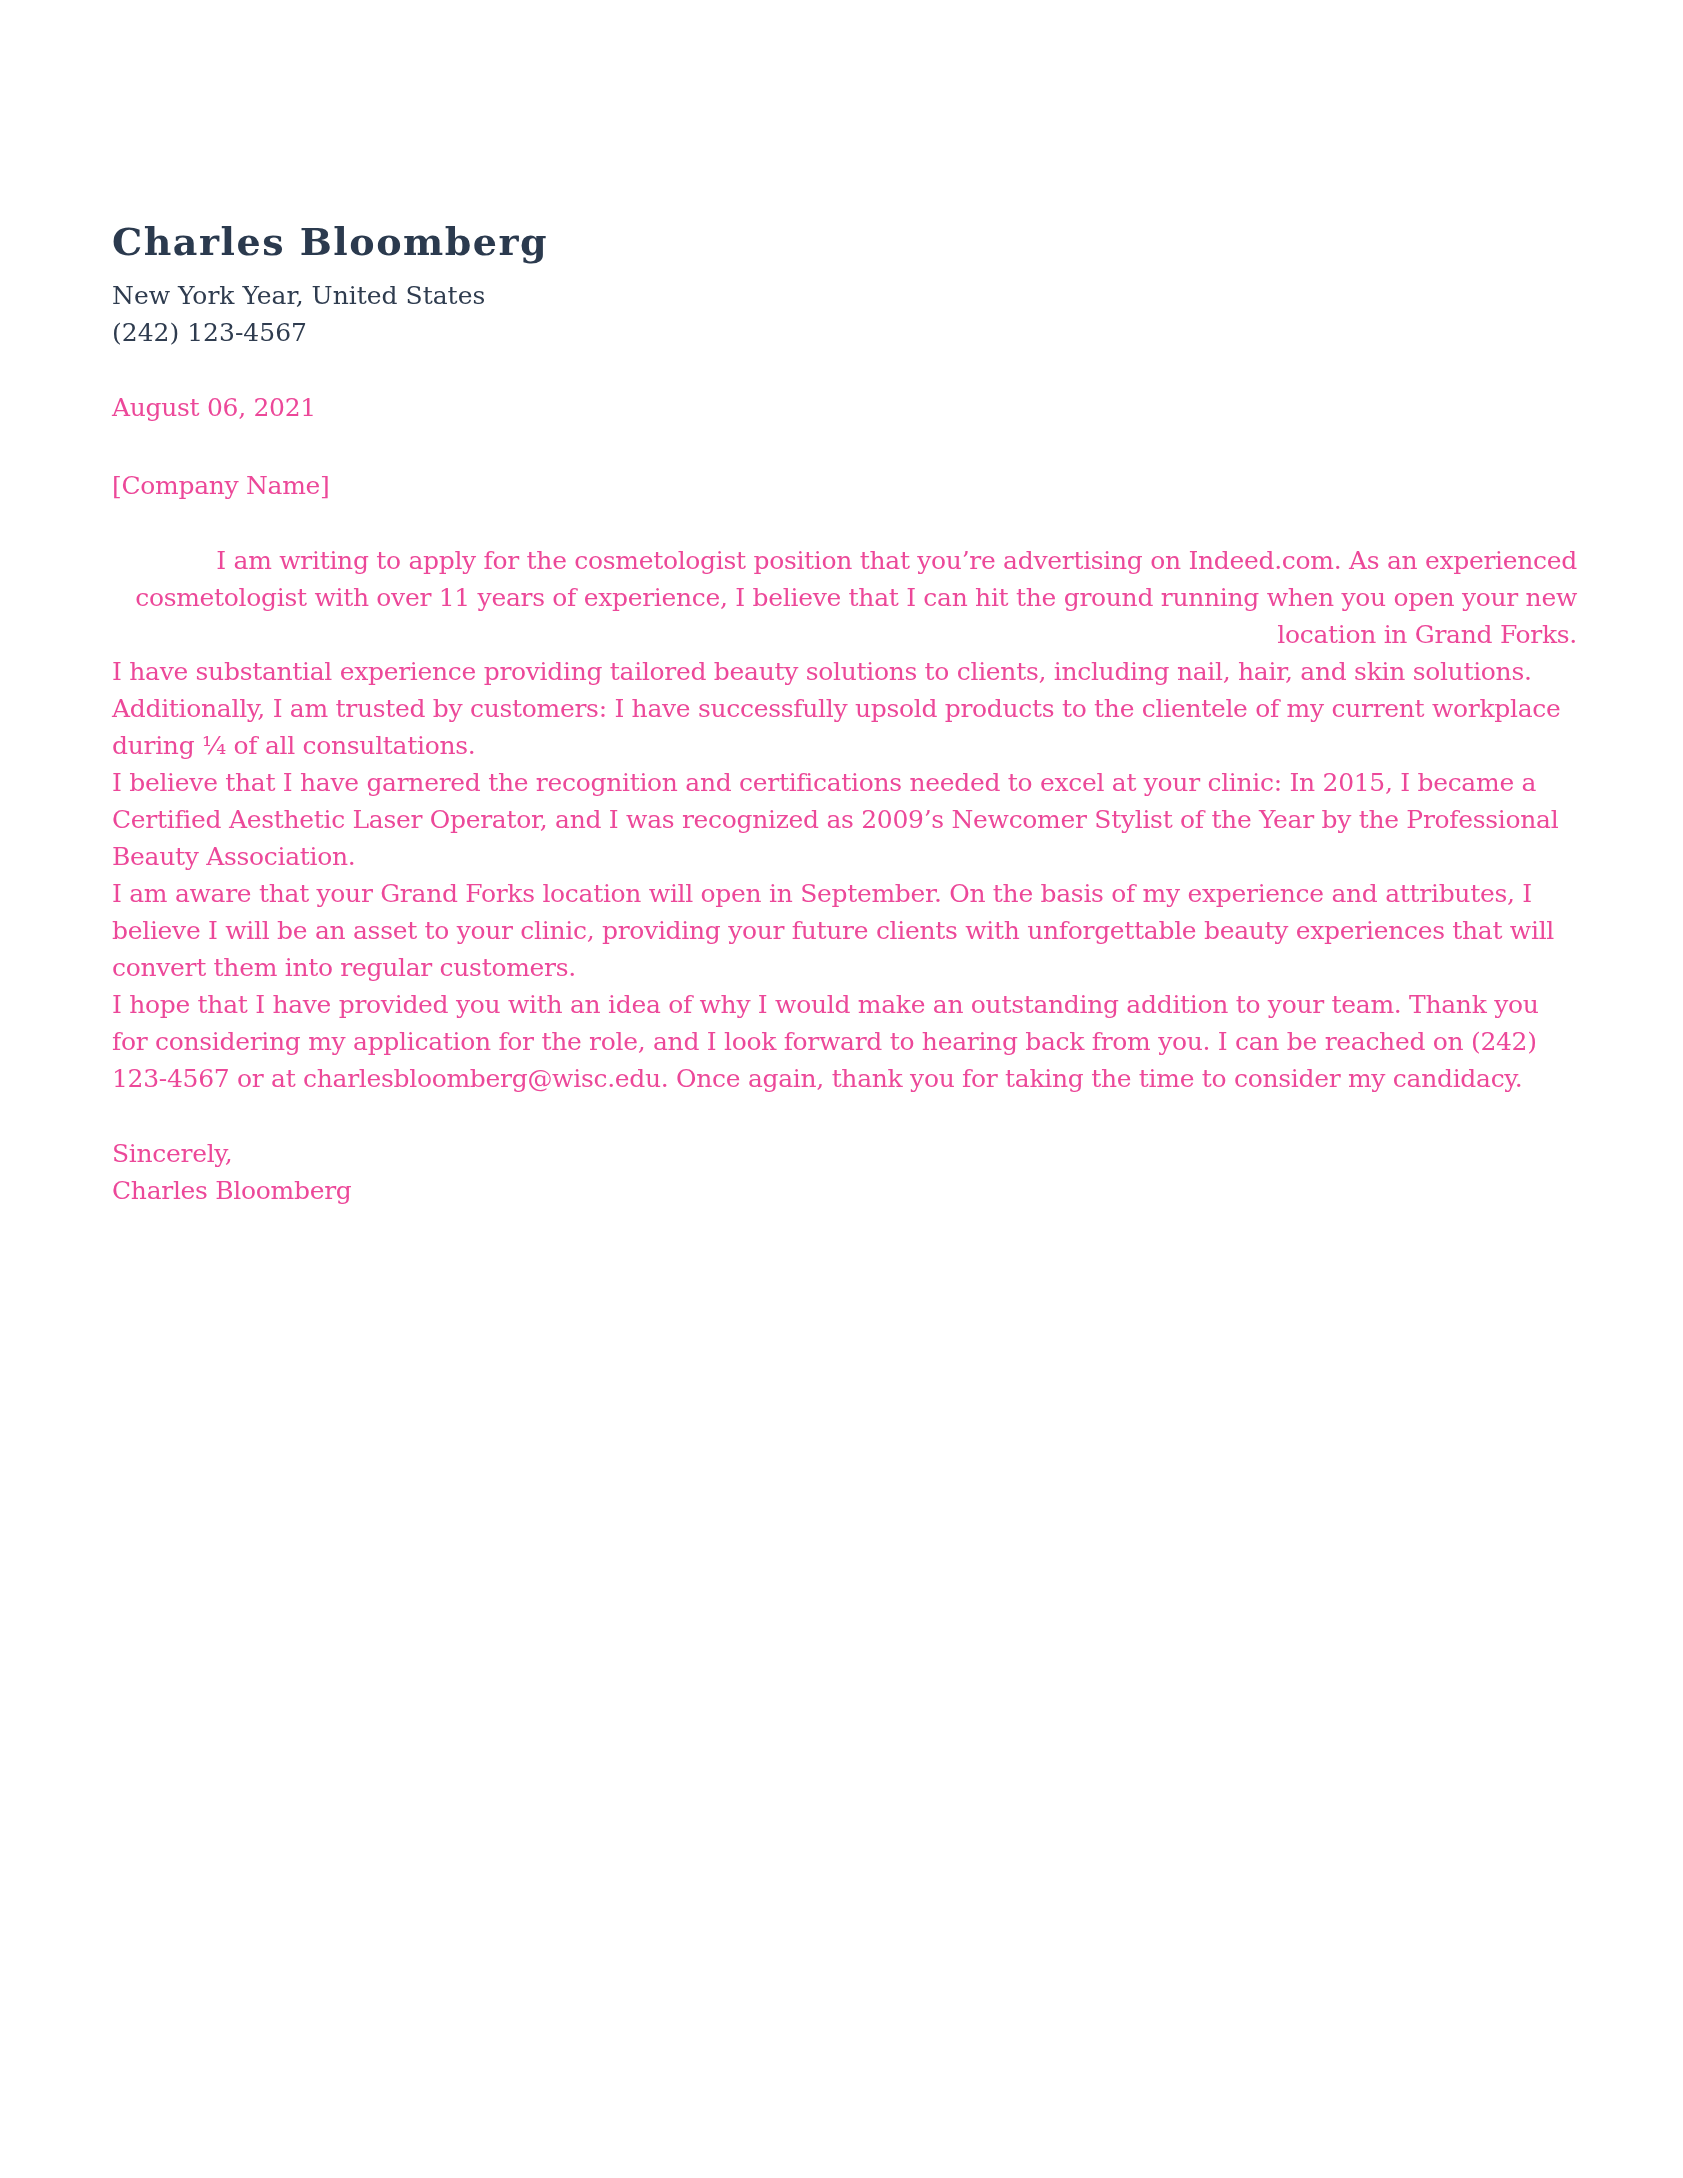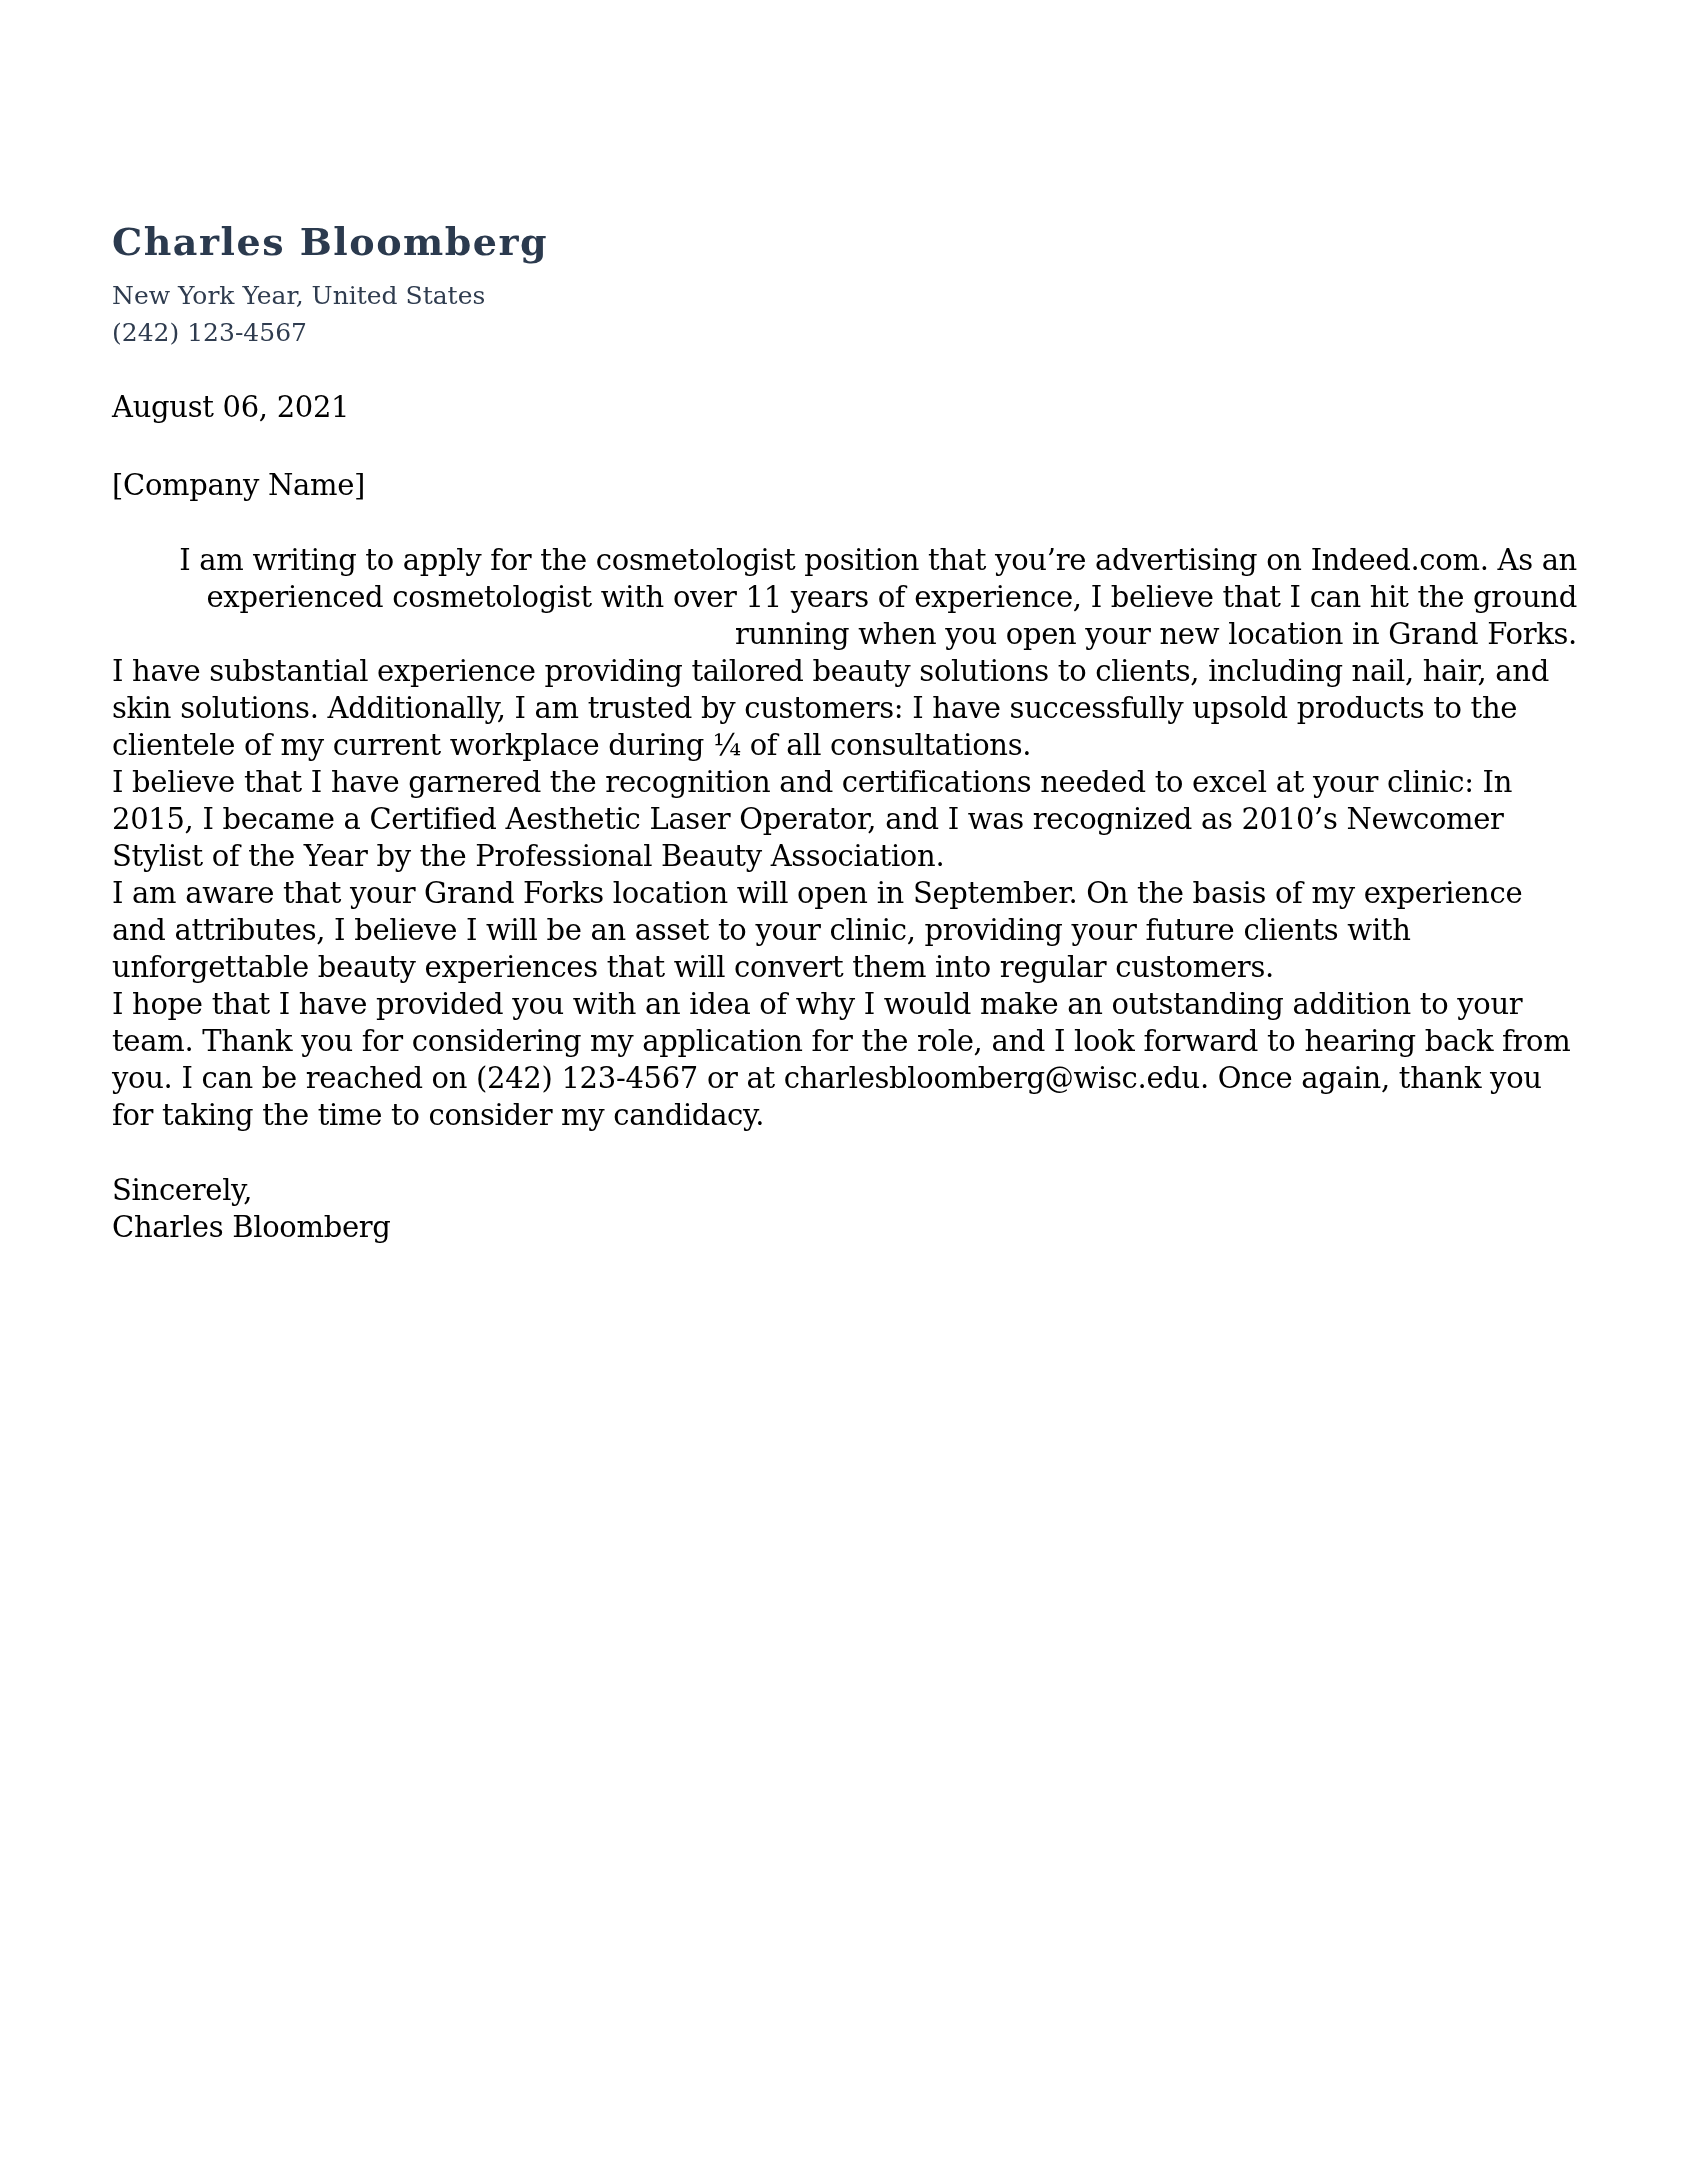--- a/index.html
+++ b/index.html
@@ -31,23 +31,23 @@
       line-height: 51px;
     }
     .contact {
       margin-top: 10px;
       font-size: 25px;
       line-height: 37px;
       color: #2f3c4f;
     }
     .contact div { white-space: nowrap; }
     .block {
-      font-size: 29px;
+      font-size: 25px;
       line-height: 37px;
-      color: #000000;
+      color: #ec4899;
       margin: 0;
       letter-spacing: -0.3px;
     }
     .date { margin-top: 38px; }
     .company { margin-top: 41px; }
     .salutation { margin-top: 41px; }
     .para { }
     .para.first { margin-top: 38px; text-align: right; }
     .closing { margin-top: 38px; }
     .signature { margin-top: 0; }
@@ -62,20 +62,20 @@
       <div>New York Year, United States</div>
       <div>(242) 123-4567</div>
     </div>
   </header>
 
   <p class="block date">August 06, 2021</p>
   <p class="block company">[Company Name]</p>
 
   <p class="block para first">I am writing to apply for the cosmetologist position that you’re advertising on Indeed.com. As an experienced cosmetologist with over 11 years of experience, I believe that I can hit the ground running when you open your new location in Grand Forks.</p>
   <p class="block para">I have substantial experience providing tailored beauty solutions to clients, including nail, hair, and skin solutions. Additionally, I am trusted by customers: I have successfully upsold products to the clientele of my current workplace during ¼ of all consultations.</p>
-  <p class="block para">I believe that I have garnered the recognition and certifications needed to excel at your clinic: In 2015, I became a Certified Aesthetic Laser Operator, and I was recognized as 2010’s Newcomer Stylist of the Year by the Professional Beauty Association.</p>
+  <p class="block para">I believe that I have garnered the recognition and certifications needed to excel at your clinic: In 2015, I became a Certified Aesthetic Laser Operator, and I was recognized as 2009’s Newcomer Stylist of the Year by the Professional Beauty Association.</p>
   <p class="block para">I am aware that your Grand Forks location will open in September. On the basis of my experience and attributes, I believe I will be an asset to your clinic, providing your future clients with unforgettable beauty experiences that will convert them into regular customers.</p>
   <p class="block para">I hope that I have provided you with an idea of why I would make an outstanding addition to your team. Thank you for considering my application for the role, and I look forward to hearing back from you. I can be reached on (242) 123-4567 or at charlesbloomberg@wisc.edu. Once again, thank you for taking the time to consider my candidacy.</p>
 
   <p class="block closing">Sincerely,</p>
   <p class="block signature">Charles Bloomberg</p>
 </div>
 
 
 </body></html>

